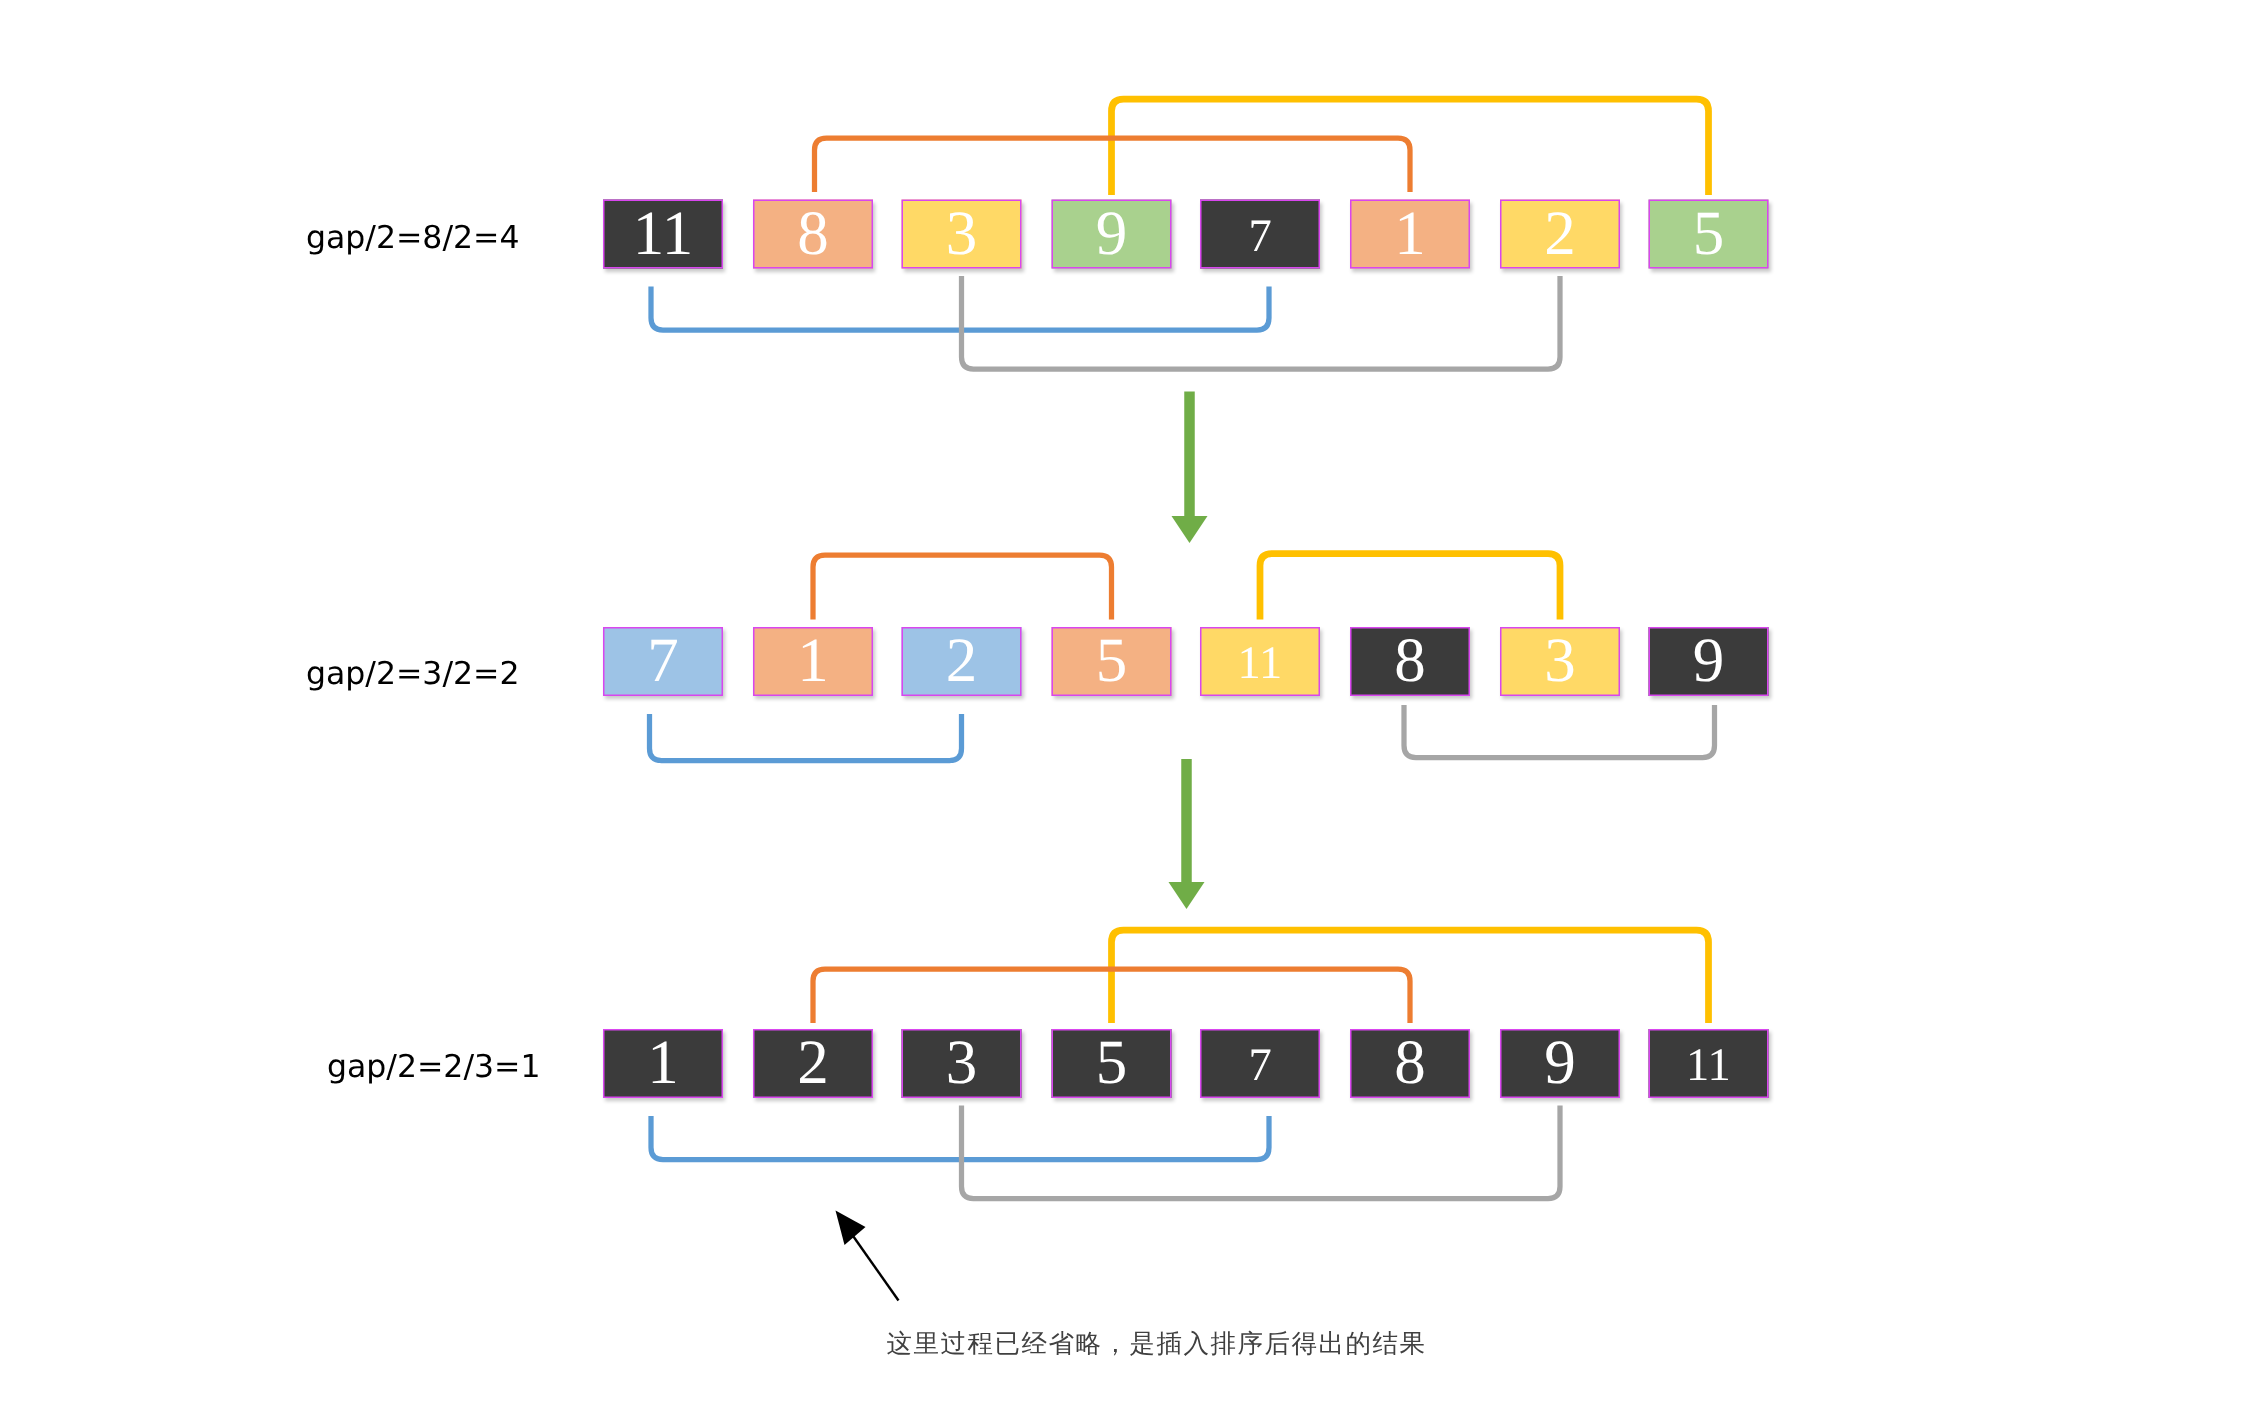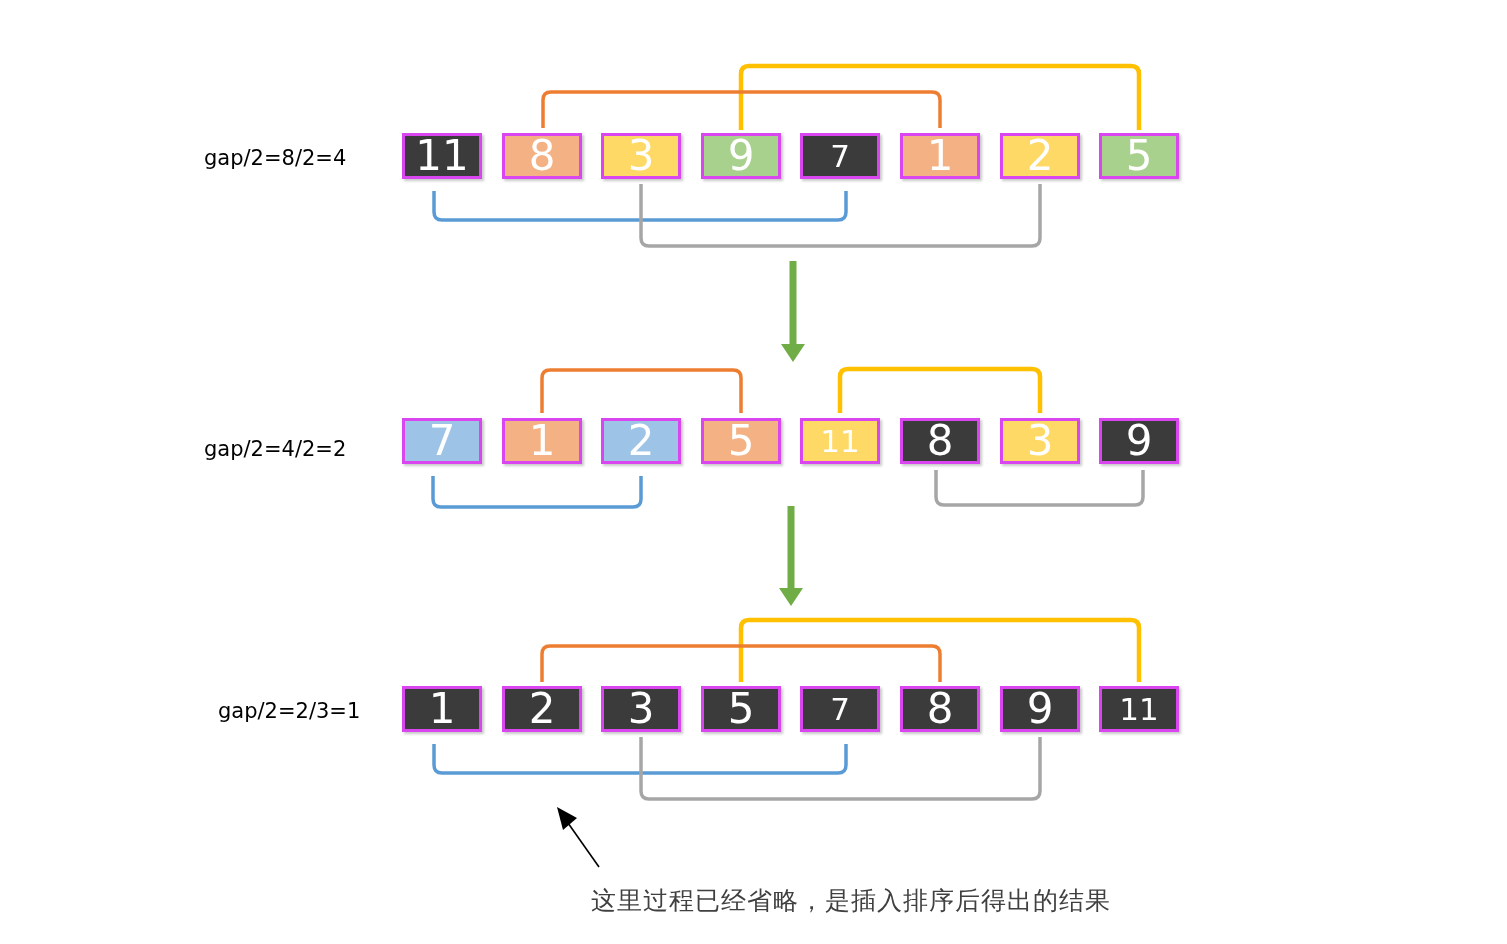--- a/index.html
+++ b/index.html
@@ -1,30 +1,30 @@
 <!DOCTYPE html>
 <html><head>
 <meta charset="utf-8">
 <style>
   html,body{margin:0;padding:0;background:#ffffff;}
   #canvas{position:relative;width:1251px;height:944px;background:#ffffff;overflow:hidden;
           font-family:"DejaVu Sans","Liberation Sans",sans-serif;}
   #overlay{position:absolute;left:0;top:0;width:1507px;height:944px;pointer-events:none;}
   .box{position:absolute;width:80px;height:46px;box-sizing:border-box;
-       border:3px solid #d946ef;display:flex;align-items:center;justify-content:center;
+       border:1px solid #d946ef;display:flex;align-items:center;justify-content:center;
        color:#ffffff;font-size:42px;line-height:1;
-       box-shadow:1.5px 2px 2.5px rgba(0,0,0,0.22);}
+       box-shadow:1.5px 2px 2.5px rgba(0,0,0,0.22);font-family:Liberation Serif, serif;}
   .box[data-size="small"]{font-size:31px;}
   .box[data-color="dark"]{background:#3B3B3B;}
   .box[data-color="orange"]{background:#F4B183;}
   .box[data-color="yellow"]{background:#FFD966;}
   .box[data-color="green"]{background:#A9D18E;}
   .box[data-color="blue"]{background:#9DC3E6;}
   .row-label{position:absolute;color:#000000;font-size:21px;white-space:nowrap;}
-  .caption{position:absolute;color:#404040;font-size:25px;letter-spacing:1px;white-space:nowrap;text-align:right;}
+  .caption{position:absolute;color:#404040;font-size:17px;letter-spacing:1px;white-space:nowrap;text-align:right;}
 </style>
 </head>
 <body>
 
 <div id="canvas">
 
   <svg id="overlay" viewBox="0 0 1507 944" xmlns="http://www.w3.org/2000/svg">
 
     <path d="M741,130 V74 Q741,66 749,66 H1131 Q1139,66 1139,74 V130" fill="none" stroke="#FFC000" stroke-width="4.5"></path>
     <path d="M543,128 V100 Q543,92 551,92 H932 Q940,92 940,100 V128" fill="none" stroke="#ED7D31" stroke-width="3.5"></path>
@@ -54,21 +54,21 @@
   <div class="row-label" style="left:204px;top:146px">gap/2=8/2=4</div>
   <div class="box" style="left:402px;top:133px" data-color="dark">11</div>
   <div class="box" style="left:502px;top:133px" data-color="orange">8</div>
   <div class="box" style="left:601px;top:133px" data-color="yellow">3</div>
   <div class="box" style="left:701px;top:133px" data-color="green">9</div>
   <div class="box" style="left:800px;top:133px" data-color="dark" data-size="small">7</div>
   <div class="box" style="left:900px;top:133px" data-color="orange">1</div>
   <div class="box" style="left:1000px;top:133px" data-color="yellow">2</div>
   <div class="box" style="left:1099px;top:133px" data-color="green">5</div>
 
-  <div class="row-label" style="left:204px;top:437px">gap/2=4/2=2</div>
+  <div class="row-label" style="left:204px;top:437px">gap/2=3/2=2</div>
   <div class="box" style="left:402px;top:418px" data-color="blue">7</div>
   <div class="box" style="left:502px;top:418px" data-color="orange">1</div>
   <div class="box" style="left:601px;top:418px" data-color="blue">2</div>
   <div class="box" style="left:701px;top:418px" data-color="orange">5</div>
   <div class="box" style="left:800px;top:418px" data-color="yellow" data-size="small">11</div>
   <div class="box" style="left:900px;top:418px" data-color="dark">8</div>
   <div class="box" style="left:1000px;top:418px" data-color="yellow">3</div>
   <div class="box" style="left:1099px;top:418px" data-color="dark">9</div>
 
   <div class="row-label" style="left:218px;top:699px">gap/2=2/3=1</div>

